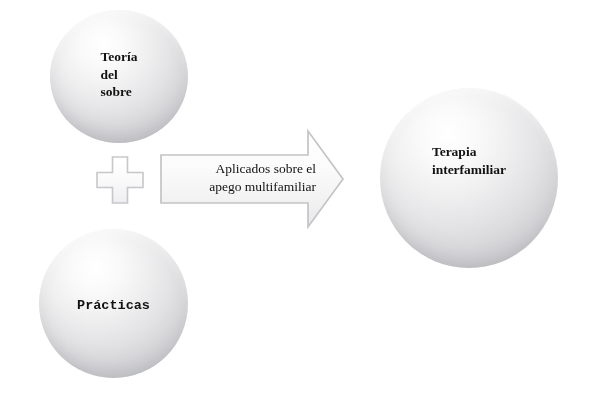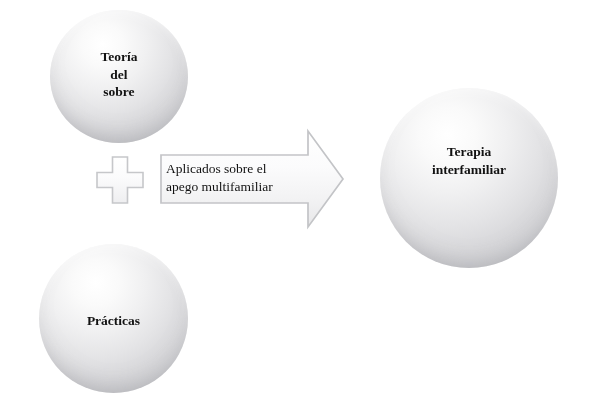--- a/index.html
+++ b/index.html
@@ -29,38 +29,39 @@
         #d6d6d9 70%,
         #cdced1 84%,
         #c8c9cc 100%);
     box-shadow:
       inset 0 -14px 22px -12px rgba(150,150,155,0.55),
       inset 0 8px 14px -8px rgba(255,255,255,0.9);
     display: flex;
     flex-direction: column;
     align-items: center;
     justify-content: center;
-    text-align: center;
+    text-align: left;
     color: #121212;
     font-weight: bold;
     line-height: 1.30;
   }
   .sphere .txt-line { display: block; white-space: pre; }
 
   #sphere-teoria {
     left: 50px; top: 10px;
     width: 138px; height: 133px;
     font-size: 13.5px;
   }
   #sphere-teoria .sphere-label { margin-top: -4px; }
 
   #sphere-practicas {
-    left: 39px; top: 244px;
+    left: 39px; top: 229px;
     width: 149px; height: 149px;
     font-size: 13.5px;
+    font-family: Liberation Mono, monospace;
   }
   #sphere-practicas .sphere-label { margin-top: 4px; }
 
   #sphere-tif {
     left: 380px; top: 88px;
     width: 178px; height: 180px;
     font-size: 13.5px;
   }
   #sphere-tif .sphere-label {
     margin-top: -22px;
@@ -78,21 +79,21 @@
   #arrow-shape {
     position: absolute;
     left: 158px; top: 128px;
     width: 188px; height: 102px;
   }
   #arrow-label {
     position: absolute;
     left: 166px;
     top: 160px;
     width: 150px;
-    text-align: left;
+    text-align: right;
     font-size: 13.5px;
     color: #121212;
     line-height: 1.32;
     pointer-events: none;
   }
   #arrow-label .txt-line { display: block; white-space: pre; }
 </style>
 </head>
 <body>
 

